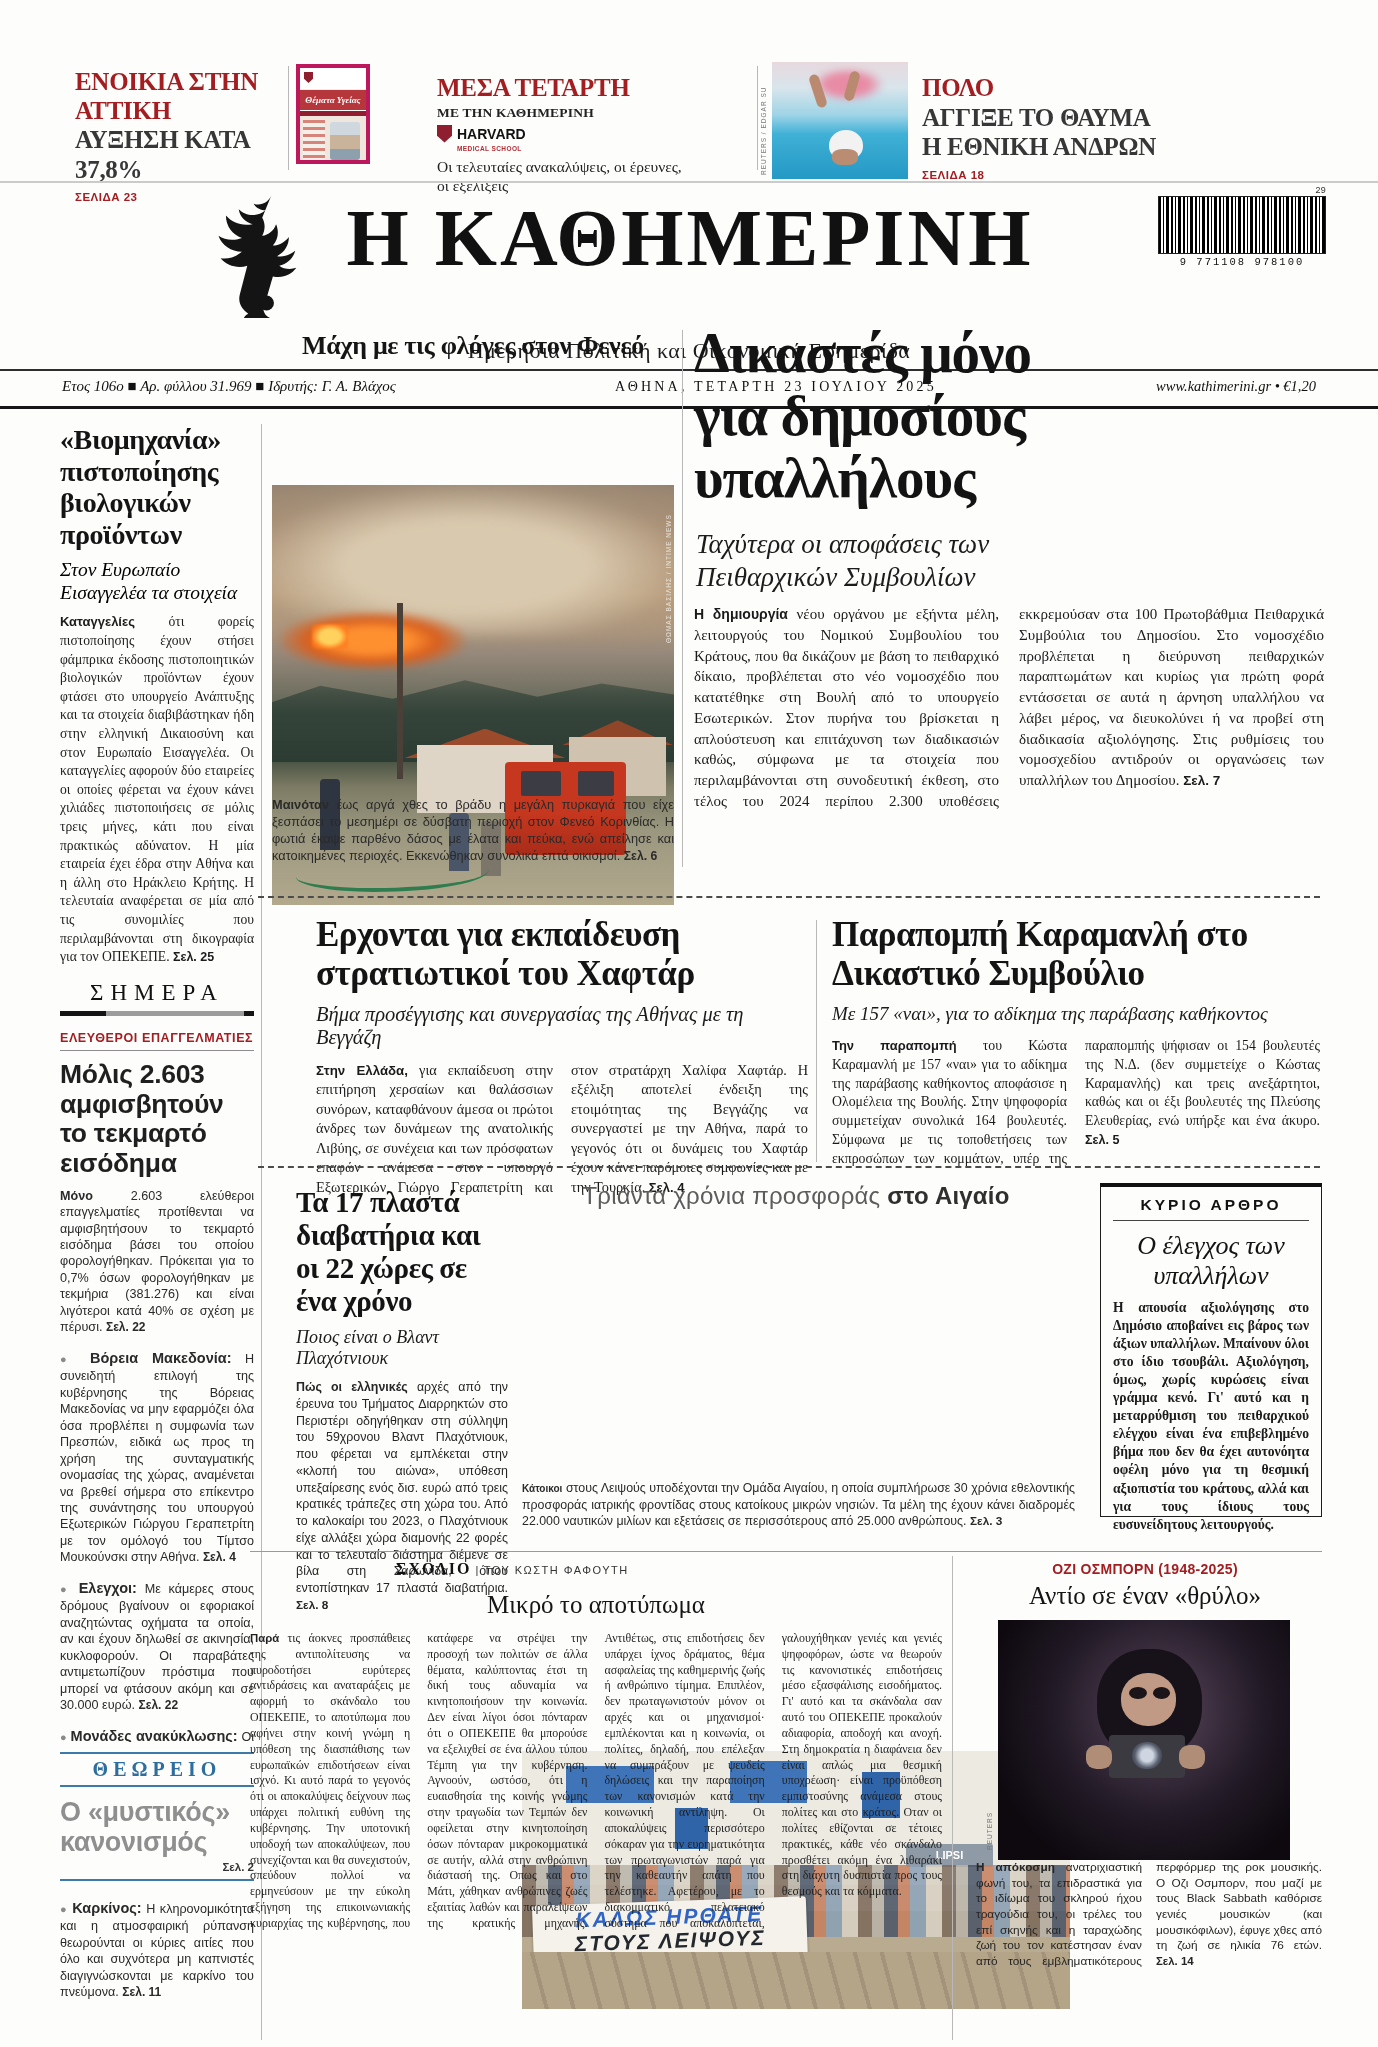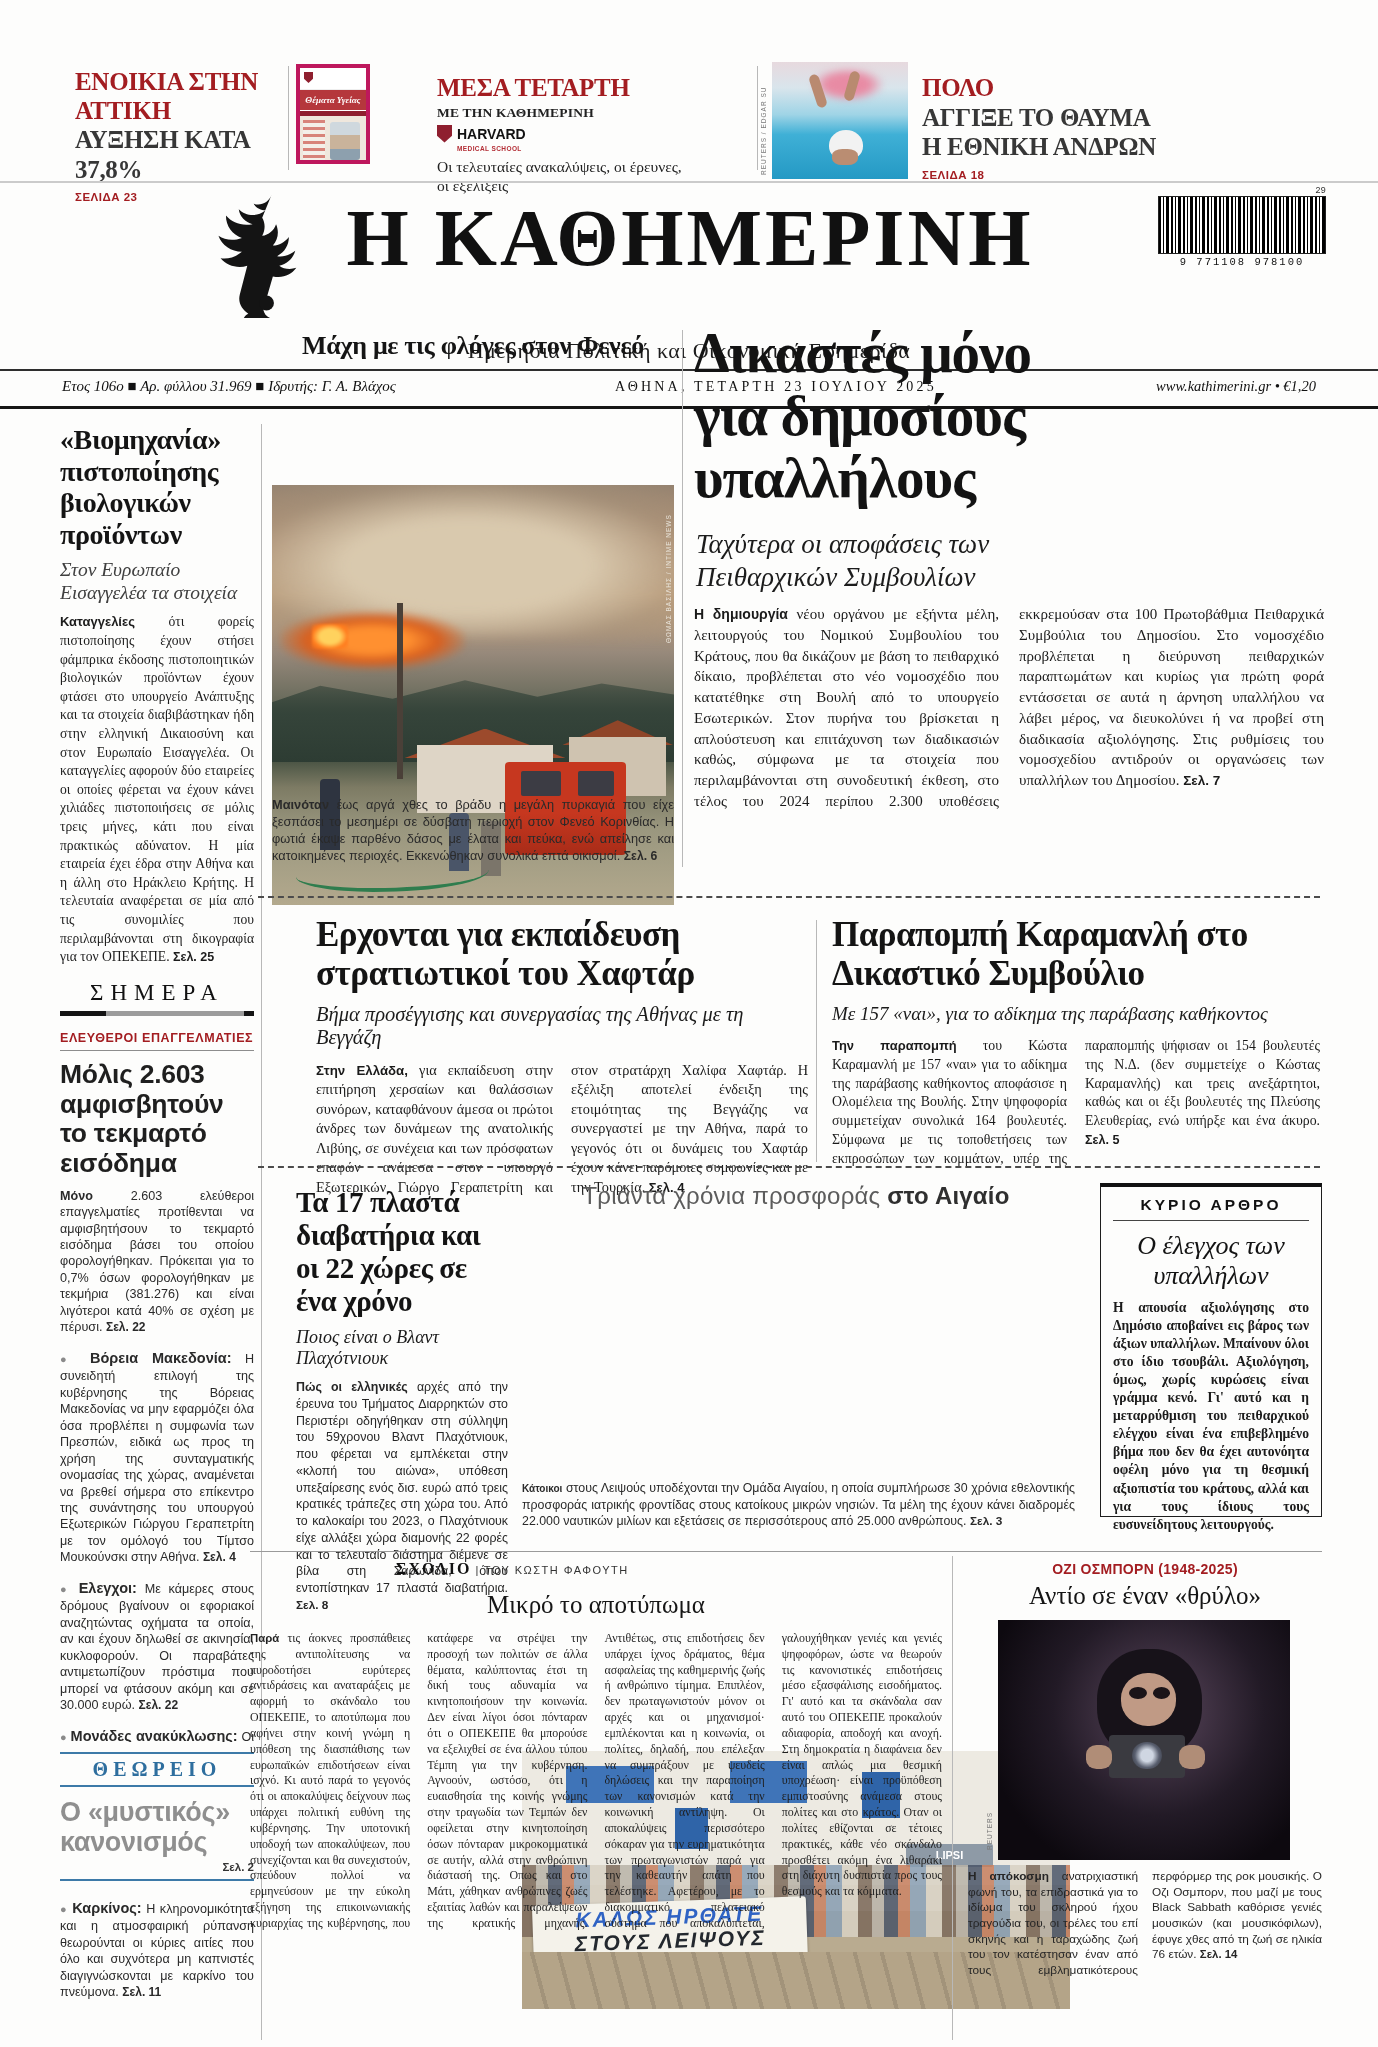--- a/index.html
+++ b/index.html
@@ -58,21 +58,21 @@
   .dl-center { font-size:14px; letter-spacing:3.2px; color:#111; }
   .dl-right { font-style:italic; font-size:14.5px; color:#111; }
 
   
   .lead-in { font-family:"Liberation Sans",sans-serif; font-weight:700; }
   .pgref { font-family:"Liberation Sans",sans-serif; font-weight:700; white-space:nowrap; }
 
   
   .sb { width:194px; font-family:"Liberation Sans",sans-serif; }
   .sb-h1 { font-family:"Liberation Serif",serif; font-weight:700; font-size:28px; line-height:1.13; color:#141414; letter-spacing:-0.4px; }
-  .sb-sub { font-family:"Liberation Serif",serif; font-style:italic; font-size:19.5px; line-height:1.2; margin-top:7px; color:#404040; }
+  .sb-sub { font-family:"Liberation Serif",serif; font-style:italic; font-size:19.5px; line-height:1.2; margin-top:7px; color:#000000; }
   .sb-body { font-family:"Liberation Serif",serif; font-size:13.6px; line-height:1.37; margin-top:9px; color:#1c1c1c; }
   .simera-title { font-family:"Liberation Serif",serif; font-size:23px; letter-spacing:7px; text-align:center; color:#111; margin-top:13px; }
   .simera-bar { height:5px; margin-top:5px; background:linear-gradient(90deg,#141414 0 46px,#9c9c9c 46px calc(100% - 10px),#141414 calc(100% - 10px)); }
   .sb-kicker { color:#a31d21; font-weight:700; font-size:12.5px; letter-spacing:0.6px; border-bottom:1px solid #8d8d8d; padding-bottom:5px; margin-top:15px; }
   .sb-bold-h { font-weight:700; font-size:26.5px; line-height:1.12; color:#1f1f1f; margin-top:9px; letter-spacing:-0.3px; }
   .sb-item { font-size:12.6px; line-height:1.31; color:#2a2a2a; margin-top:13px; }
   .sb-item .bullet { color:#8a8a8a; font-size:11px; }
   .sb-item .ilead { font-weight:700; font-size:14.5px; }
   .theoreio-rule { height:2px; background:#3d7aa8; }
   .theoreio-title { color:#2e6e9e; font-family:"Liberation Serif",serif; font-weight:700; font-size:20px; letter-spacing:5px; text-align:center; padding:4px 0; }
@@ -153,21 +153,21 @@
   .oz-h { font-size:25px; font-weight:500; text-align:center; margin-top:5px; color:#141414; }
   .oz-photo { background:radial-gradient(circle at 55% 38%,#453648 0 18%,#221a26 48%,#0d090f 80%); }
   .oz-hair { position:absolute; left:34%; top:12%; width:36%; height:46%; background:#171219; border-radius:46%; }
   .oz-face { position:absolute; left:42%; top:22%; width:19%; height:22%; background:#c09a85; border-radius:48%; }
   .oz-glass { position:absolute; left:45%; top:28%; width:6%; height:5%; background:#1b1418; border-radius:50%; }
   .oz-glass2 { position:absolute; left:53%; top:28%; width:6%; height:5%; background:#1b1418; border-radius:50%; }
   .oz-cam { position:absolute; left:38%; top:48%; width:26%; height:18%; background:#3a3a40; border-radius:4px; }
   .oz-lens { position:absolute; left:46%; top:51%; width:10%; height:11%; background:radial-gradient(circle,#cfd6e2 0 30%,#5a6070 60%,#26262c 100%); border-radius:50%; }
   .oz-hand { position:absolute; left:30%; top:52%; width:9%; height:10%; background:#b08d77; border-radius:40%; }
   .oz-hand2 { position:absolute; left:62%; top:52%; width:9%; height:10%; background:#b08d77; border-radius:40%; }
-  .oz-caption { column-count:2; column-gap:14px; font-family:"Liberation Sans",sans-serif; font-size:11.8px; line-height:1.33; text-align:justify; margin-top:9px; color:#262626; }
+  .oz-caption { column-count:2; column-gap:14px; font-family:"Liberation Sans",sans-serif; font-size:11.8px; line-height:1.33; text-align:justify; color:#262626;padding-left:8px; }
 </style>
 </head>
 <body>
 
 <div class="page">
 
   <div class="abs" style="left:75px; top:68px; width:218px;">
     <div class="promo-kicker">ΕΝΟΙΚΙΑ ΣΤΗΝ ΑΤΤΙΚΗ</div>
     <div class="promo-line">ΑΥΞΗΣΗ ΚΑΤΑ 37,8%</div>
     <div class="promo-page">ΣΕΛΙΔΑ 23</div>

